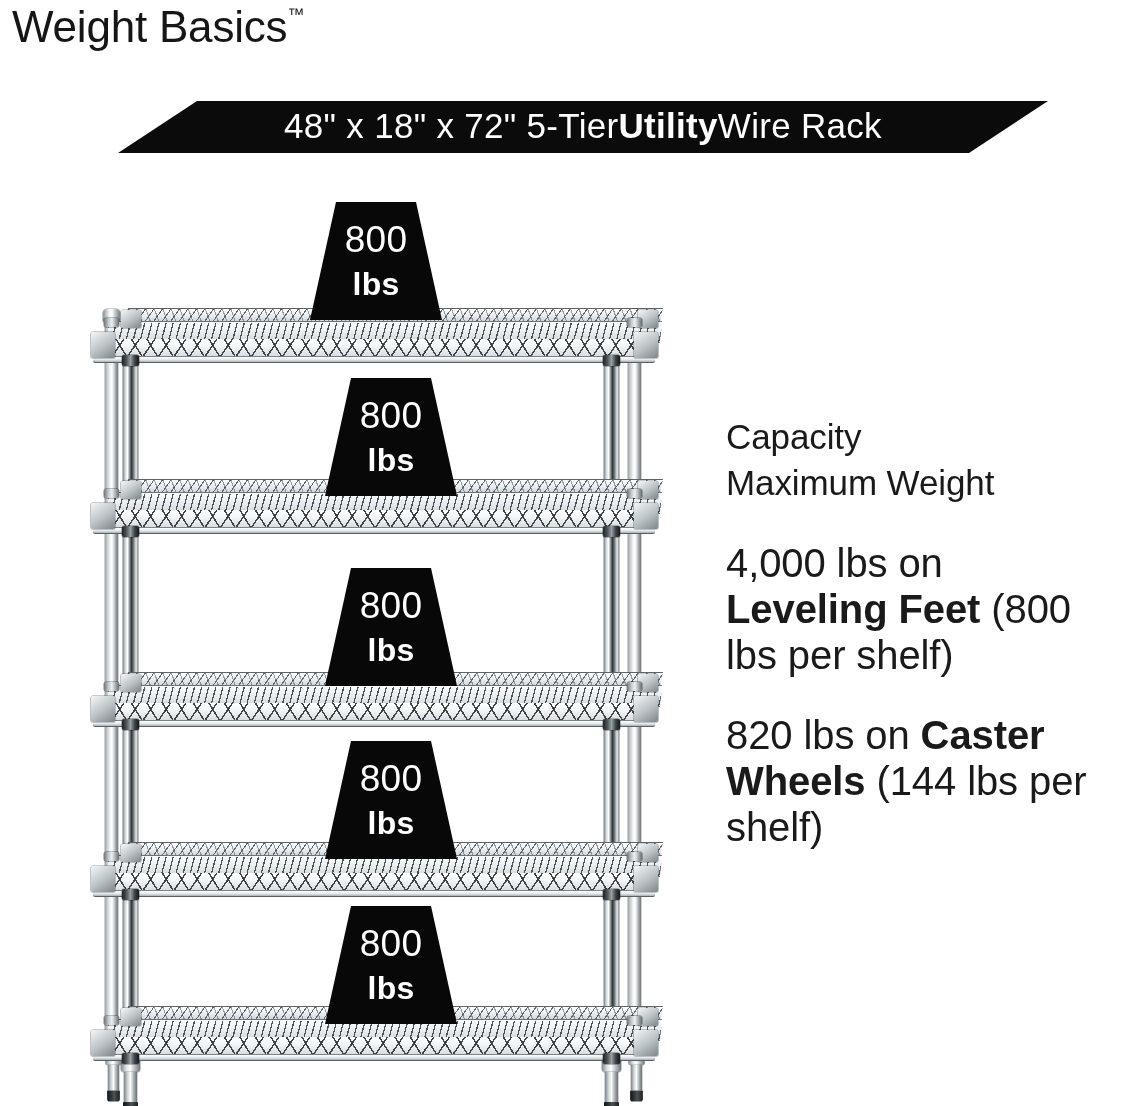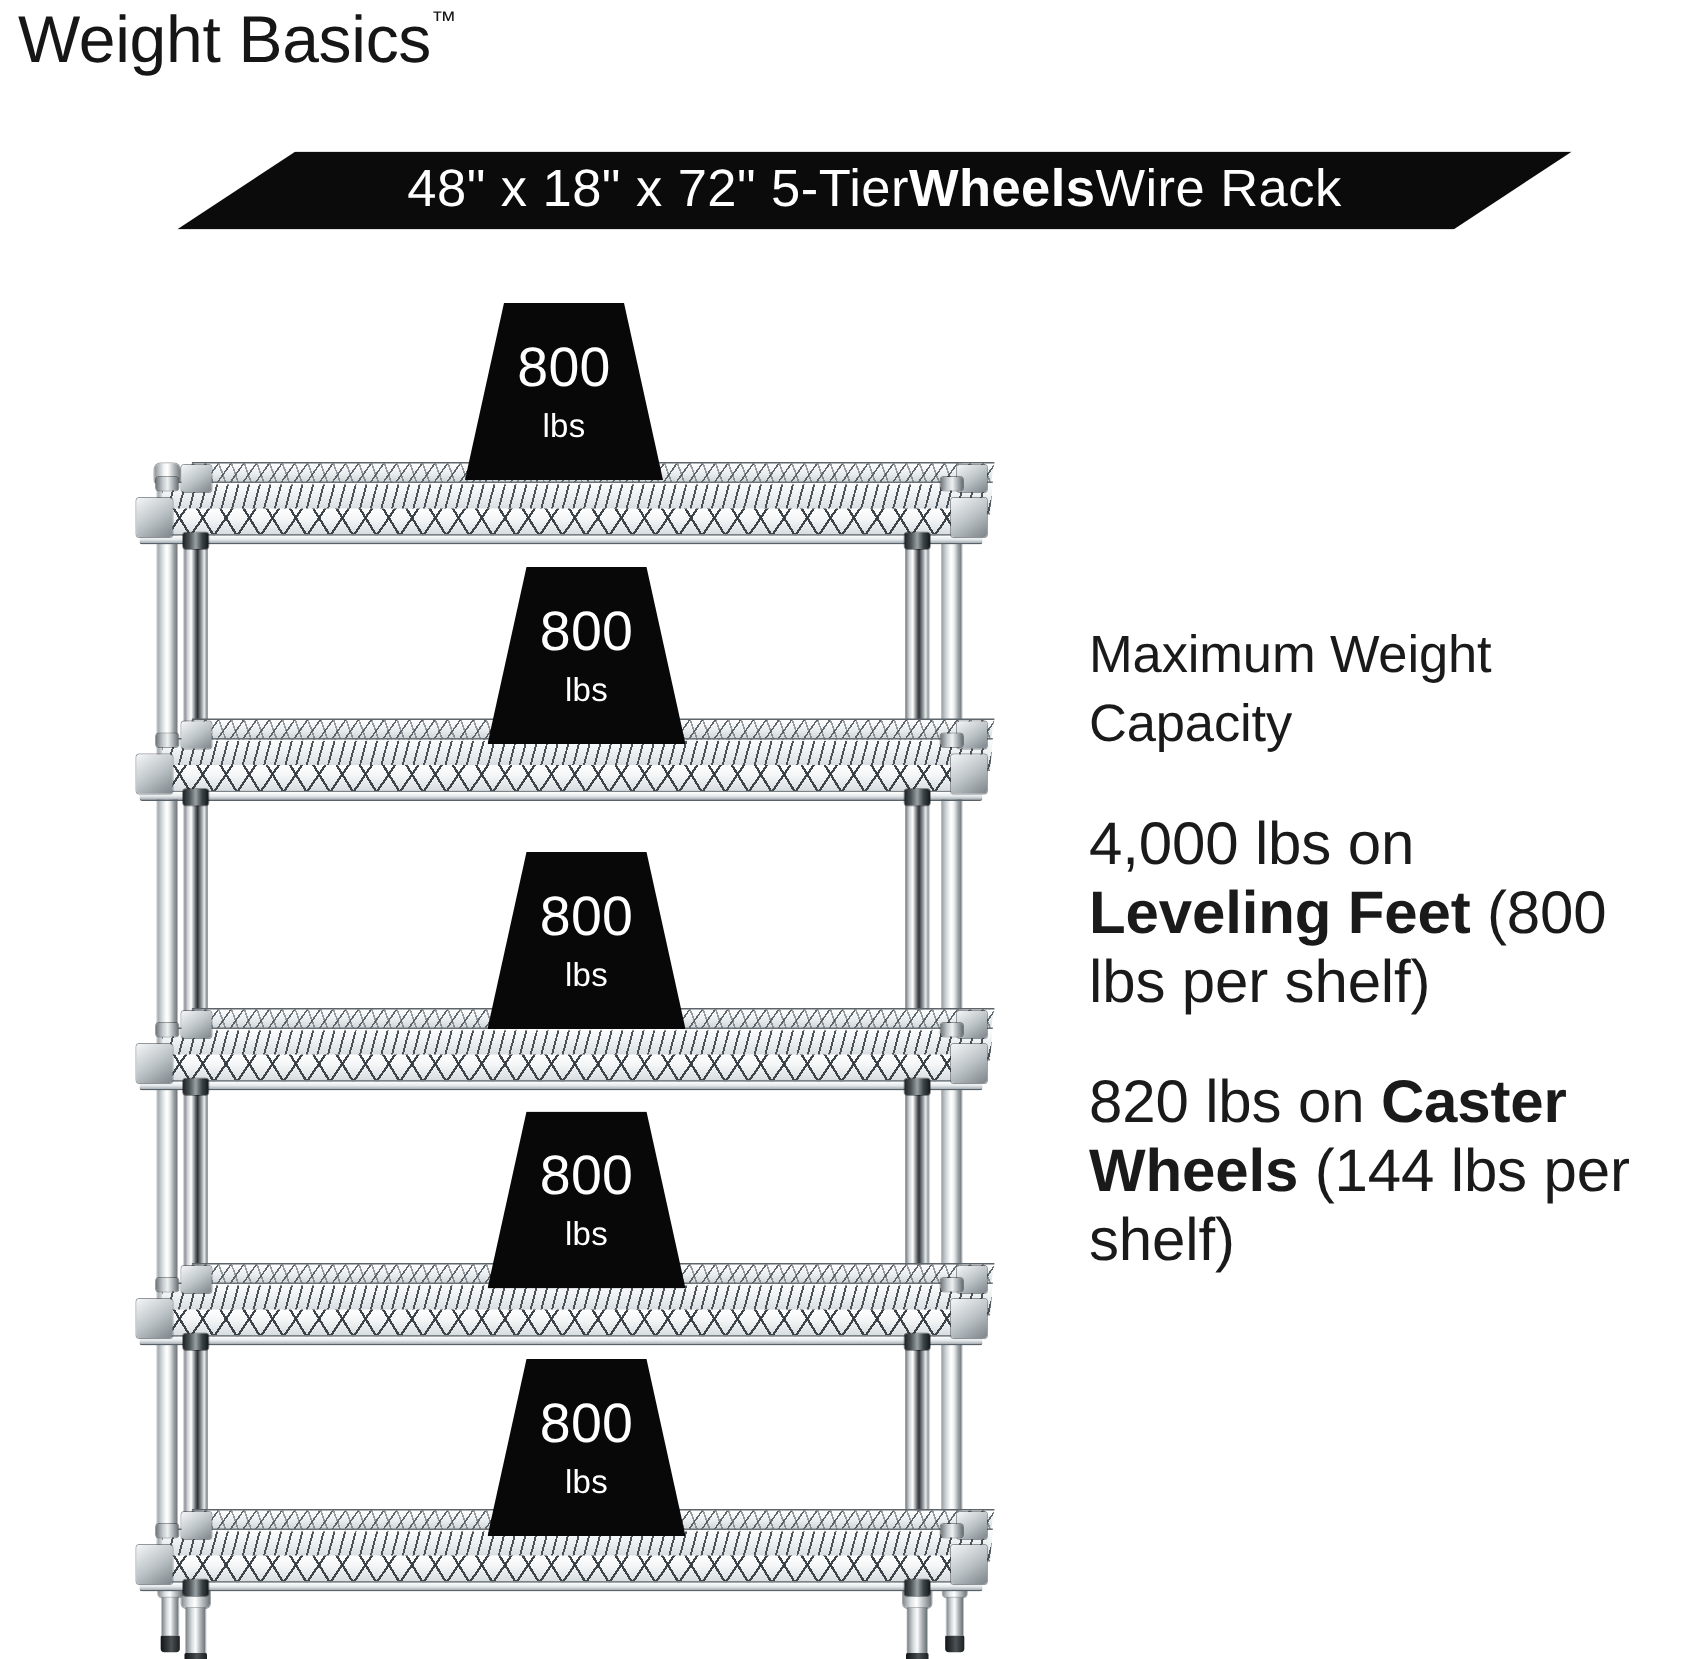--- a/index.html
+++ b/index.html
@@ -186,32 +186,32 @@
   
   .callout{
     position:absolute; width:132px; height:118px;
     background:#080808;
     clip-path:polygon(26px 0, 106px 0, 132px 100%, 0 100%);
     display:flex; flex-direction:column;
     align-items:center; justify-content:center;
     color:#ffffff; line-height:1.02;
   }
   .callout .n{ font-size:37px; font-weight:400; letter-spacing:0.2px; }
-  .callout .u{ font-size:22px; font-weight:400; letter-spacing:0.2px; margin-top:9px; }
+  .callout .u{ font-size:32px; font-weight:700; letter-spacing:0.2px; margin-top:9px; }
 </style>
 </head>
 <body>
 
 <div id="brand"><span>Weight Basics</span><span class="tm">™</span></div>
 
 <div id="banner-wrap">
   <div id="banner-shape"></div>
   <div id="banner-text">
       <span>48" x 18" x 72" 5-Tier </span>
-      <b>Wheels</b>
+      <b>Utility</b>
       <span> Wire Rack</span>
     </div>
 </div>
 
 <div id="rack">
 
   <div class="post back" style="left:20px; top:120px; height:740px;"></div>
   <div class="post-cap" style="left:18px; top:113px;"></div>
 
   <div class="post back" style="left:543px; top:120px; height:740px;"></div>
@@ -334,22 +334,22 @@
   </div>
   <div class="callout" style="left:240px; top:710px;">
     <span class="n">800</span>
     <span class="u">lbs</span>
   </div>
 
 </div>
 
 <div id="copy">
   <div class="head">
+    <div>Capacity</div>
     <div>Maximum Weight</div>
-    <div>Capacity</div>
   </div>
 
   <div class="gap1"></div>
 
   <div class="para"><span>4,000 lbs on </span><b>Leveling Feet</b><span> (800 lbs per shelf)</span></div>
 
   <div class="gap2"></div>
 
   <div class="para"><span>820 lbs on </span><b>Caster Wheels</b><span> (144 lbs per shelf)</span></div>
 </div>

